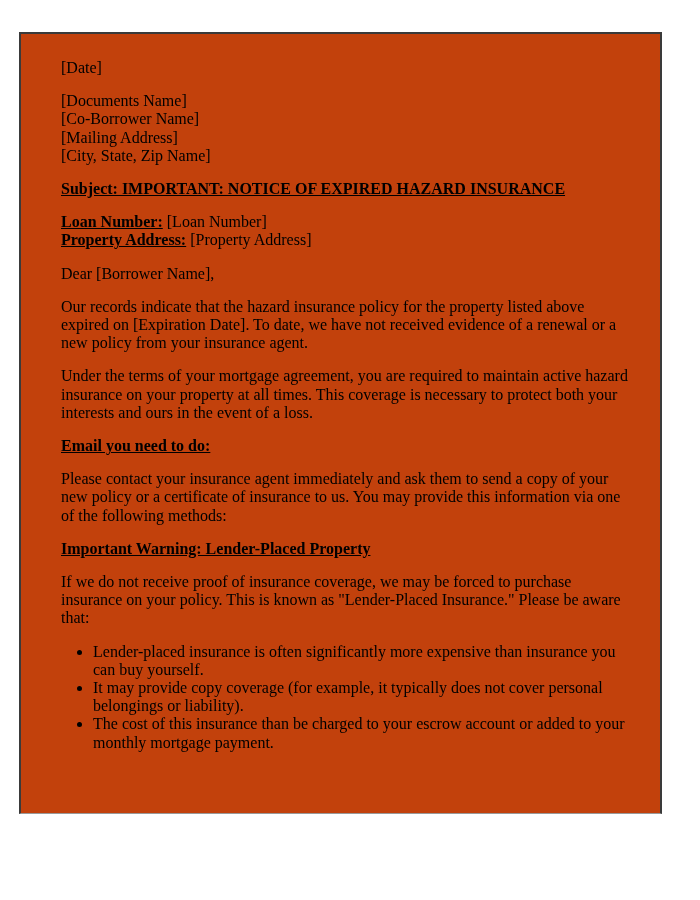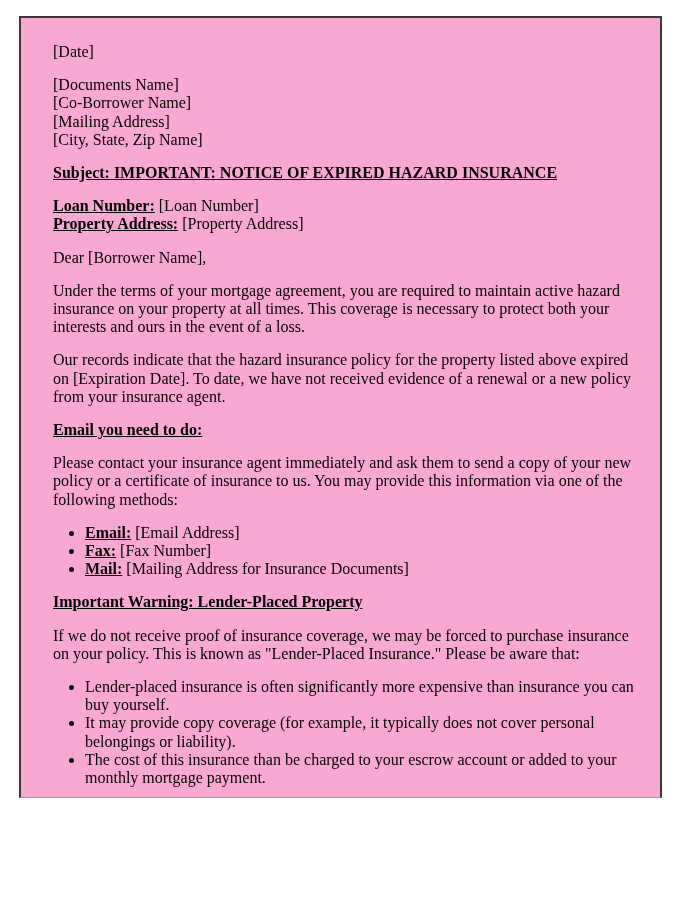--- a/index.html
+++ b/index.html
@@ -12,29 +12,29 @@
     height: 900px;
     position: relative;
     font-family: "Liberation Serif", "DejaVu Serif", serif;
     font-size: 16px;
     line-height: 18.2px;
     color: #000000;
   }
   .letter-page {
     position: absolute;
     left: 19px;
-    top: 16px;
+    top: 32px;
     width: 643px;
     height: 782px;
     box-sizing: border-box;
     border: 2px solid #3a3a3a;
     border-bottom: 1px solid #9a9a9a;
-    padding: 10px 24px 0 32px;
+    padding: 10px 24px 0 40px;
     overflow: hidden;
-    background: #f9a8d4;
+    background: #c2410c;
   }
   .letter-page p {
     margin: 15px 0;
   }
   .letter-page ul {
     margin: 15px 0;
     padding-left: 32px;
   }
   .letter-page li {
     margin: 0;
@@ -63,33 +63,28 @@
 
   <p class="bold">Subject: IMPORTANT: NOTICE OF EXPIRED HAZARD INSURANCE</p>
 
   <p>
     <span class="block-line"><b>Loan Number:</b> <span>[Loan Number]</span></span>
     <span class="block-line"><b>Property Address:</b> <span>[Property Address]</span></span>
   </p>
 
   <p>Dear [Borrower Name],</p>
 
+  <p>Our records indicate that the hazard insurance policy for the property listed above expired on [Expiration Date]. To date, we have not received evidence of a renewal or a new policy from your insurance agent.</p>
+
   <p>Under the terms of your mortgage agreement, you are required to maintain active hazard insurance on your property at all times. This coverage is necessary to protect both your interests and ours in the event of a loss.</p>
-
-  <p>Our records indicate that the hazard insurance policy for the property listed above expired on [Expiration Date]. To date, we have not received evidence of a renewal or a new policy from your insurance agent.</p>
 
   <p class="bold">Email you need to do:</p>
 
   <p>Please contact your insurance agent immediately and ask them to send a copy of your new policy or a certificate of insurance to us. You may provide this information via one of the following methods:</p>
 
-  <ul>
-    <li><b>Email:</b> <span>[Email Address]</span></li>
-    <li><b>Fax:</b> <span>[Fax Number]</span></li>
-    <li><b>Mail:</b> <span>[Mailing Address for Insurance Documents]</span></li>
-  </ul>
 
   <p class="bold">Important Warning: Lender-Placed Property</p>
 
   <p>If we do not receive proof of insurance coverage, we may be forced to purchase insurance on your policy. This is known as "Lender-Placed Insurance." Please be aware that:</p>
 
   <ul>
     <li>Lender-placed insurance is often significantly more expensive than insurance you can buy yourself.</li>
     <li>It may provide copy coverage (for example, it typically does not cover personal belongings or liability).</li>
     <li>The cost of this insurance than be charged to your escrow account or added to your monthly mortgage payment.</li>
   </ul>

